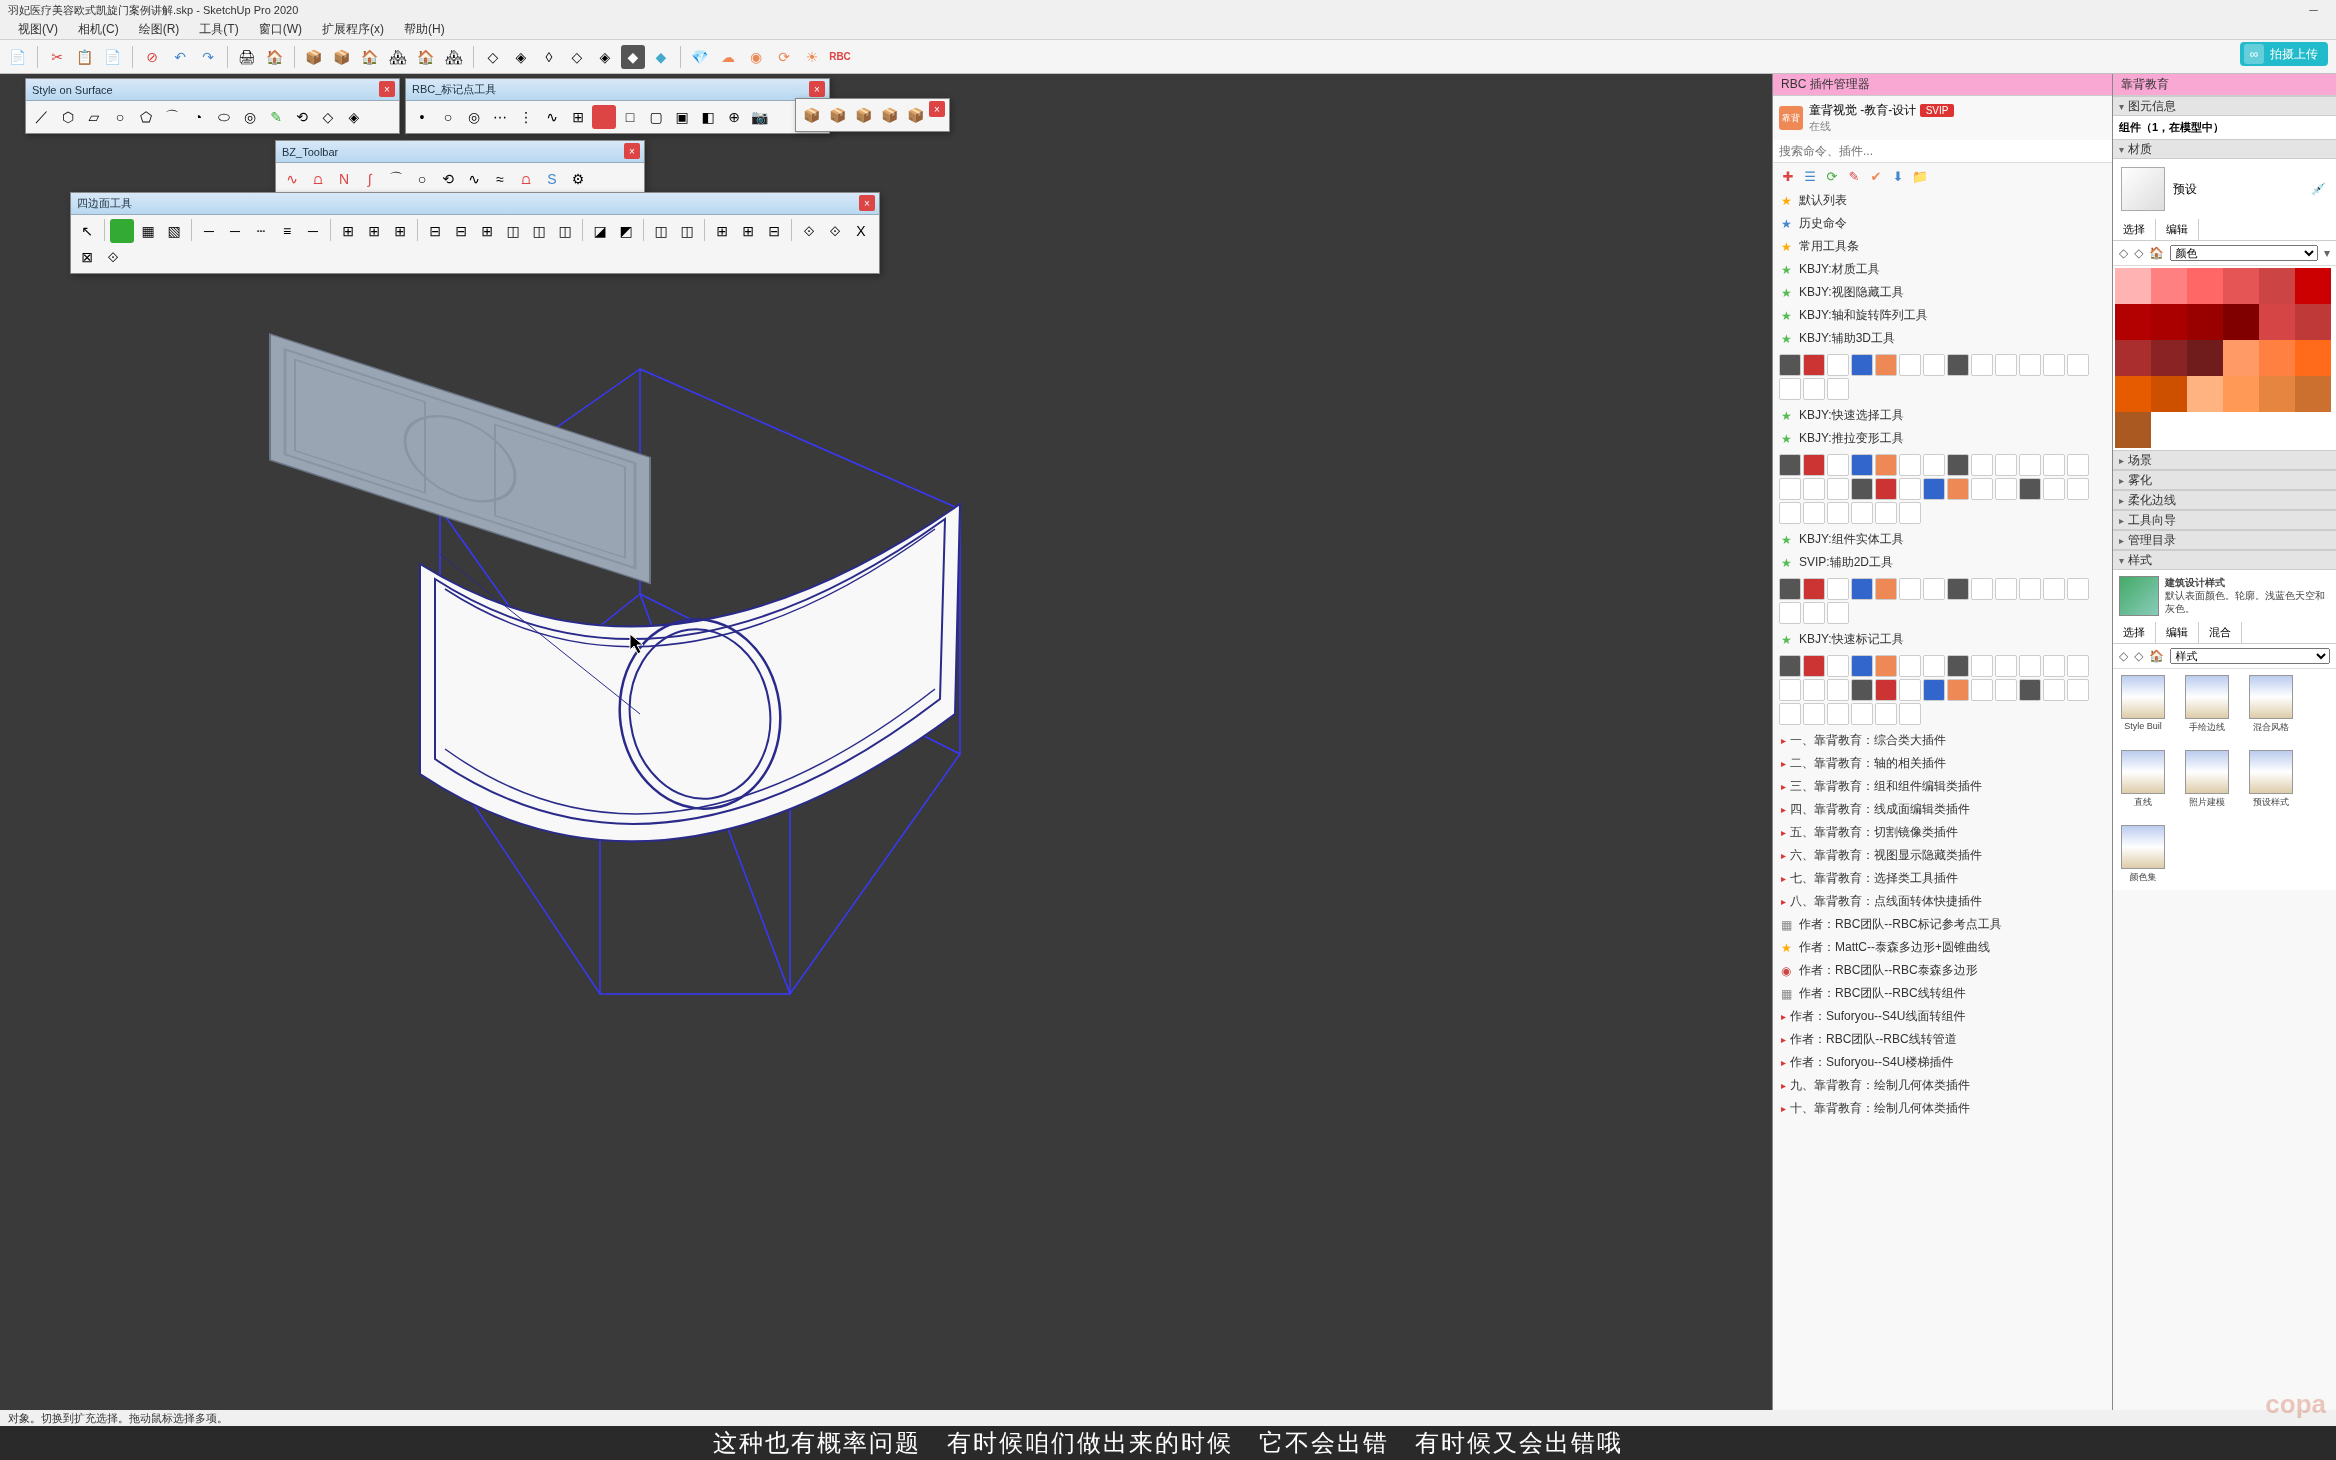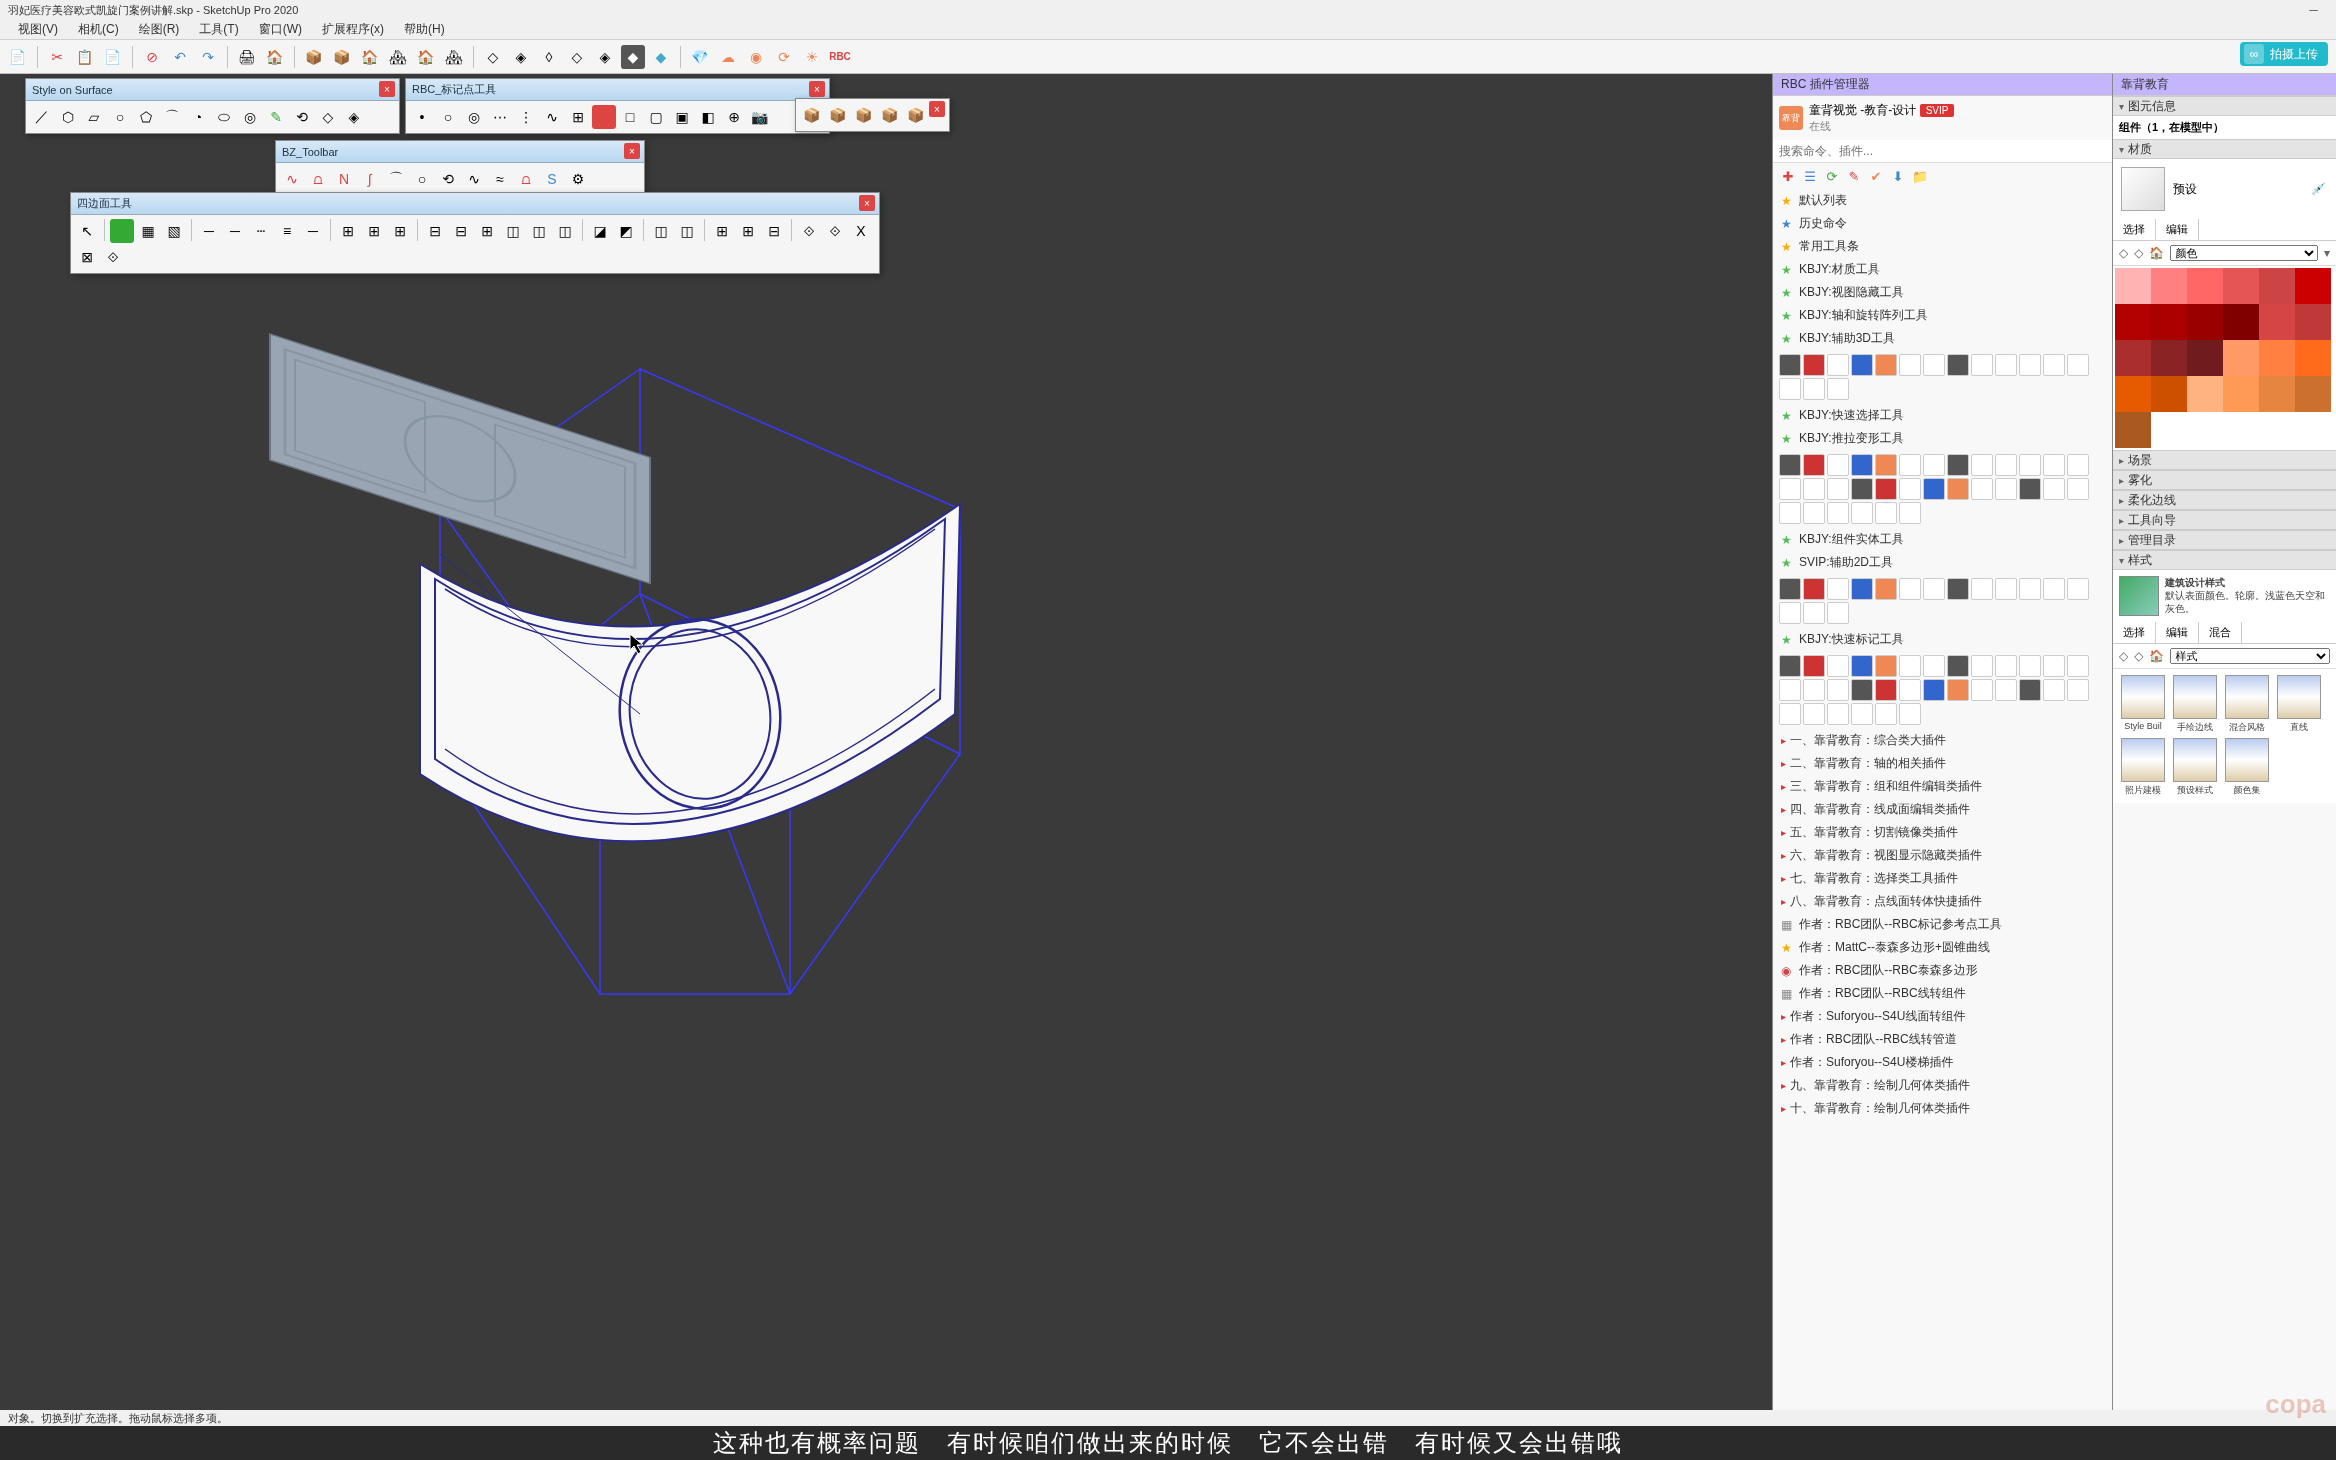--- a/index.html
+++ b/index.html
@@ -28,21 +28,21 @@
 .floater-body .tb-icon { width: 24px; height: 24px; }
 
 
 .viewport { position: absolute; left: 0; top: 74px; right: 564px; bottom: 50px; background: #3a3a3a; overflow: hidden; }
 
 
 .right-panels { position: absolute; right: 0; top: 74px; width: 564px; bottom: 50px; display: flex; }
 .panel-col1 { width: 340px; background: #f8f8f8; border-left: 1px solid #888; display: flex; flex-direction: column; }
 .panel-col2 { width: 224px; background: #f8f8f8; border-left: 1px solid #888; display: flex; flex-direction: column; }
 
-.panel-header { height: 22px; background: #c4b5fd; border-bottom: 1px solid #ccc; display: flex; align-items: center; padding: 0 8px; font-size: 12px; color: #333; }
+.panel-header { height: 22px; background: #f9a8d4; border-bottom: 1px solid #ccc; display: flex; align-items: center; padding: 0 8px; font-size: 12px; color: #333; }
 .panel-sub { background: #fff; }
 
 .plugin-user { display: flex; align-items: center; padding: 6px; gap: 6px; }
 .plugin-avatar { width: 24px; height: 24px; background: #e85; border-radius: 3px; display: flex; align-items: center; justify-content: center; color: #fff; font-size: 9px; }
 .svip-badge { background: #d33; color: #fff; padding: 1px 6px; border-radius: 2px; font-size: 10px; }
 .online-txt { color: #888; font-size: 11px; }
 
 .search-bar { width: 100%; padding: 4px 6px; border: none; border-bottom: 1px solid #ddd; font-size: 12px; color: #aaa; background: #fff; }
 .action-icons { display: flex; gap: 4px; padding: 4px 6px; }
 .action-icons span { width: 18px; height: 18px; display: flex; align-items: center; justify-content: center; cursor: pointer; font-size: 13px; }
@@ -75,21 +75,21 @@
 
 .color-tabs { display: flex; border-bottom: 1px solid #ccc; }
 .color-tab { padding: 3px 10px; font-size: 11px; border-right: 1px solid #ccc; cursor: pointer; }
 .color-tab.active { background: #fff; }
 .color-nav { display: flex; align-items: center; gap: 6px; padding: 4px 6px; border-bottom: 1px solid #ddd; }
 .color-nav span { cursor: pointer; color: #666; }
 
 .style-row { display: flex; align-items: flex-start; padding: 6px; gap: 6px; }
 .style-thumb { width: 40px; height: 40px; background: linear-gradient(135deg, #4a6, #8cb); border: 1px solid #888; }
 .style-desc { font-size: 10px; color: #444; flex: 1; line-height: 1.3; }
-.style-grid { display: flex; flex-wrap: wrap; gap: 4px; padding: 6px; }
+.style-grid { display: flex; flex-wrap: wrap; gap: 16px; padding: 6px; }
 .style-item { width: 48px; text-align: center; }
 .style-item-thumb { width: 44px; height: 44px; background: linear-gradient(180deg, #bce 0%, #fff 50%, #dca 100%); border: 1px solid #999; margin: 0 auto; }
 .style-item-label { font-size: 9px; color: #444; margin-top: 2px; white-space: nowrap; overflow: hidden; }
 .status-bottom { position: absolute; bottom: 34px; left: 0; right: 0; height: 16px; background: #f0f0f0; color: #333; font-size: 11px; padding: 0 8px; display: flex; align-items: center; }
 
 
 .subtitle { position: absolute; bottom: 0; left: 0; right: 0; height: 34px; background: #2a2a2a; color: #fff; font-size: 24px; display: flex; align-items: center; justify-content: center; letter-spacing: 2px; }
 
 
 .upload-btn { position: absolute; right: 8px; top: 42px; height: 24px; background: #2bc; color: #fff; border-radius: 4px; padding: 0 10px 0 4px; display: flex; align-items: center; gap: 6px; font-size: 12px; cursor: pointer; }

